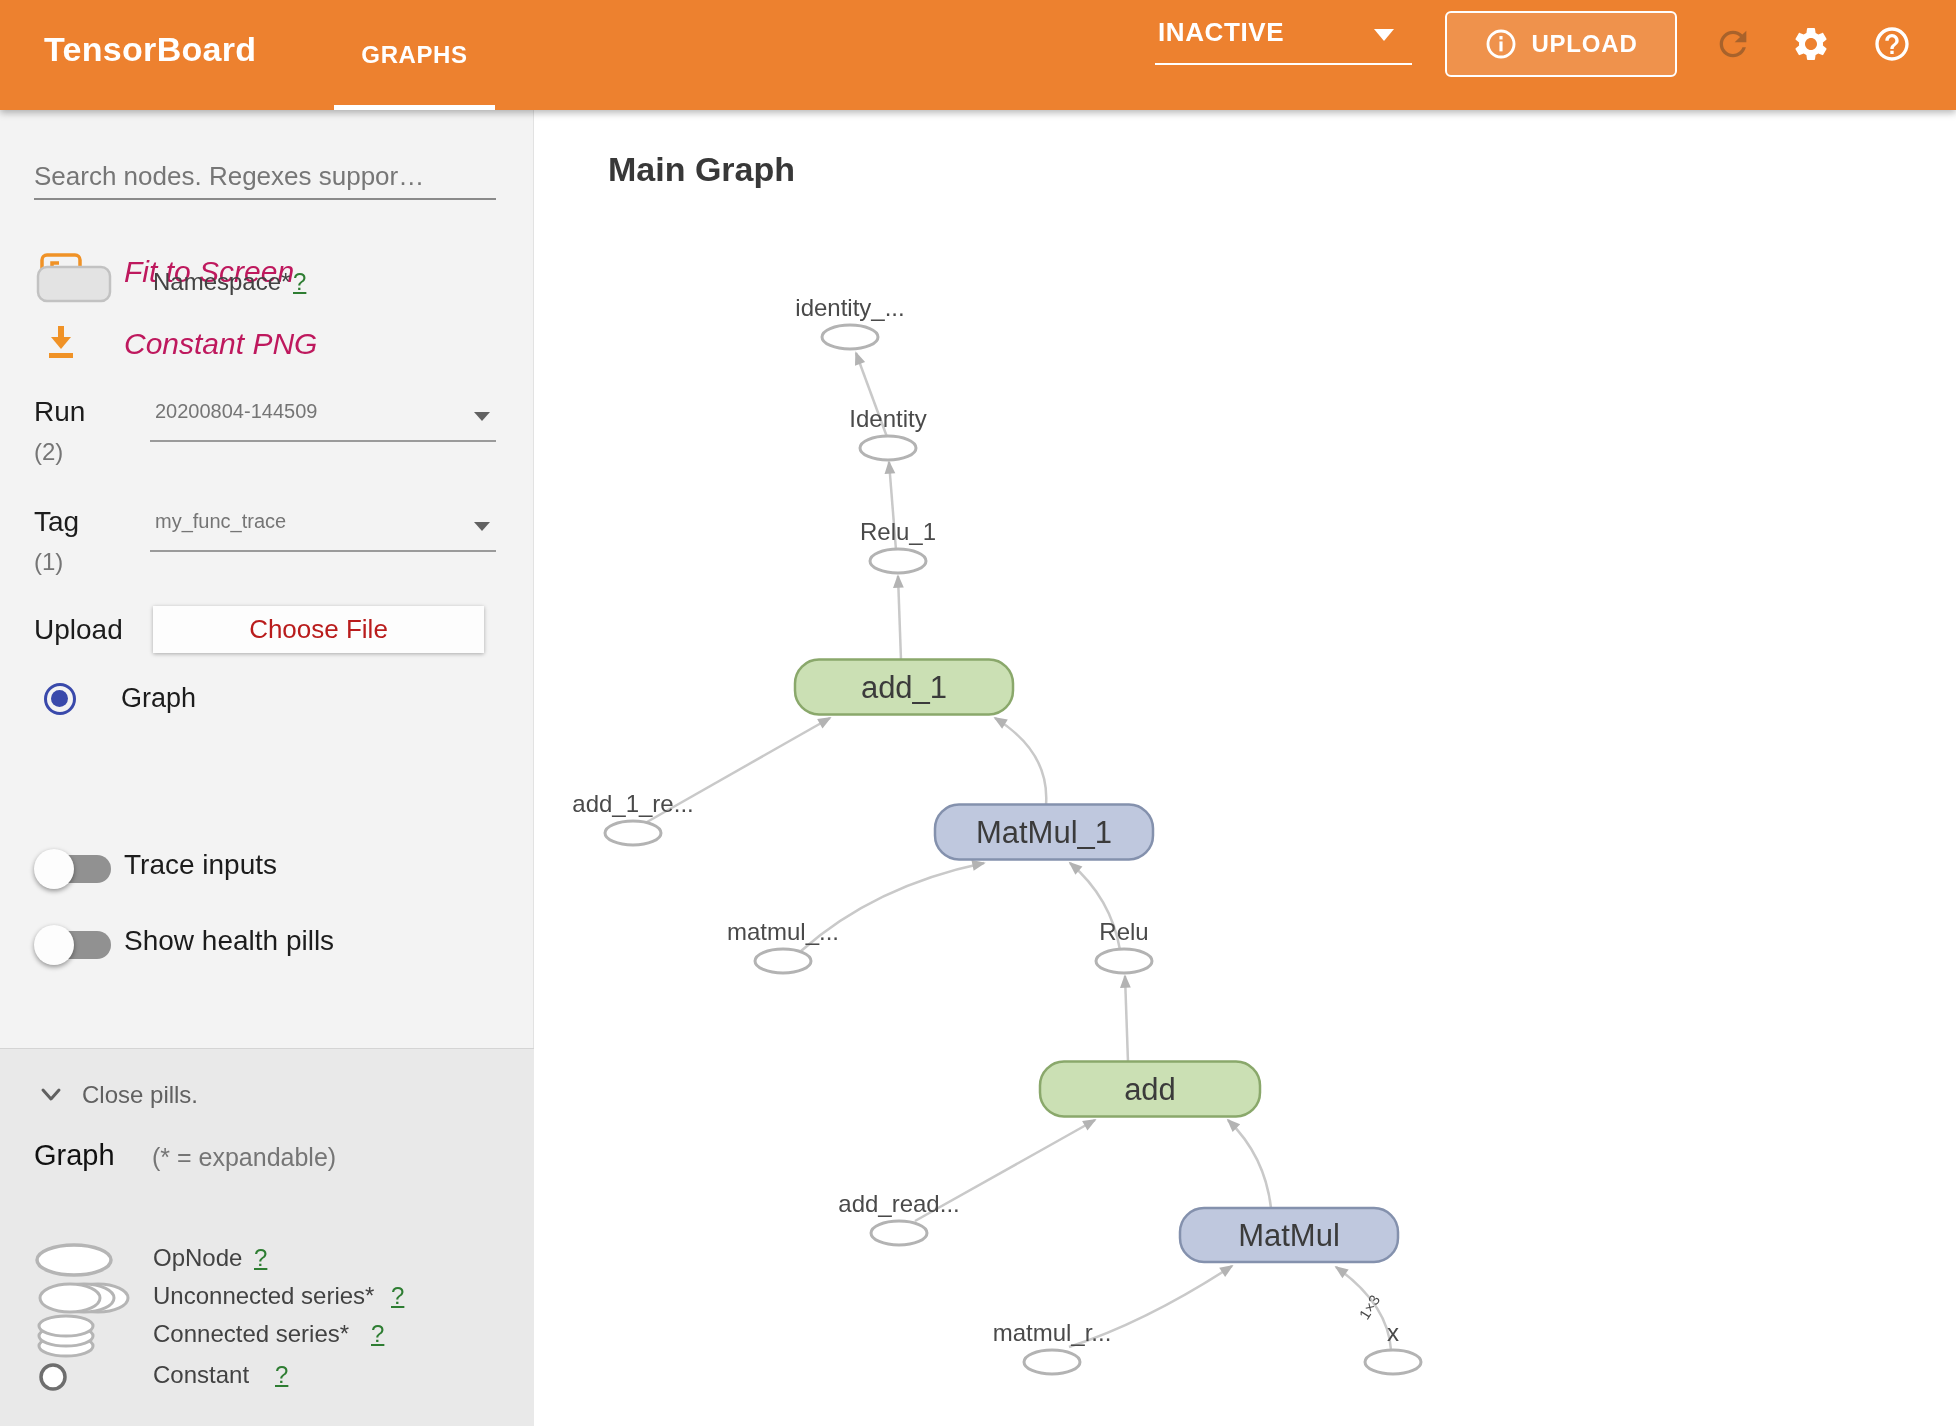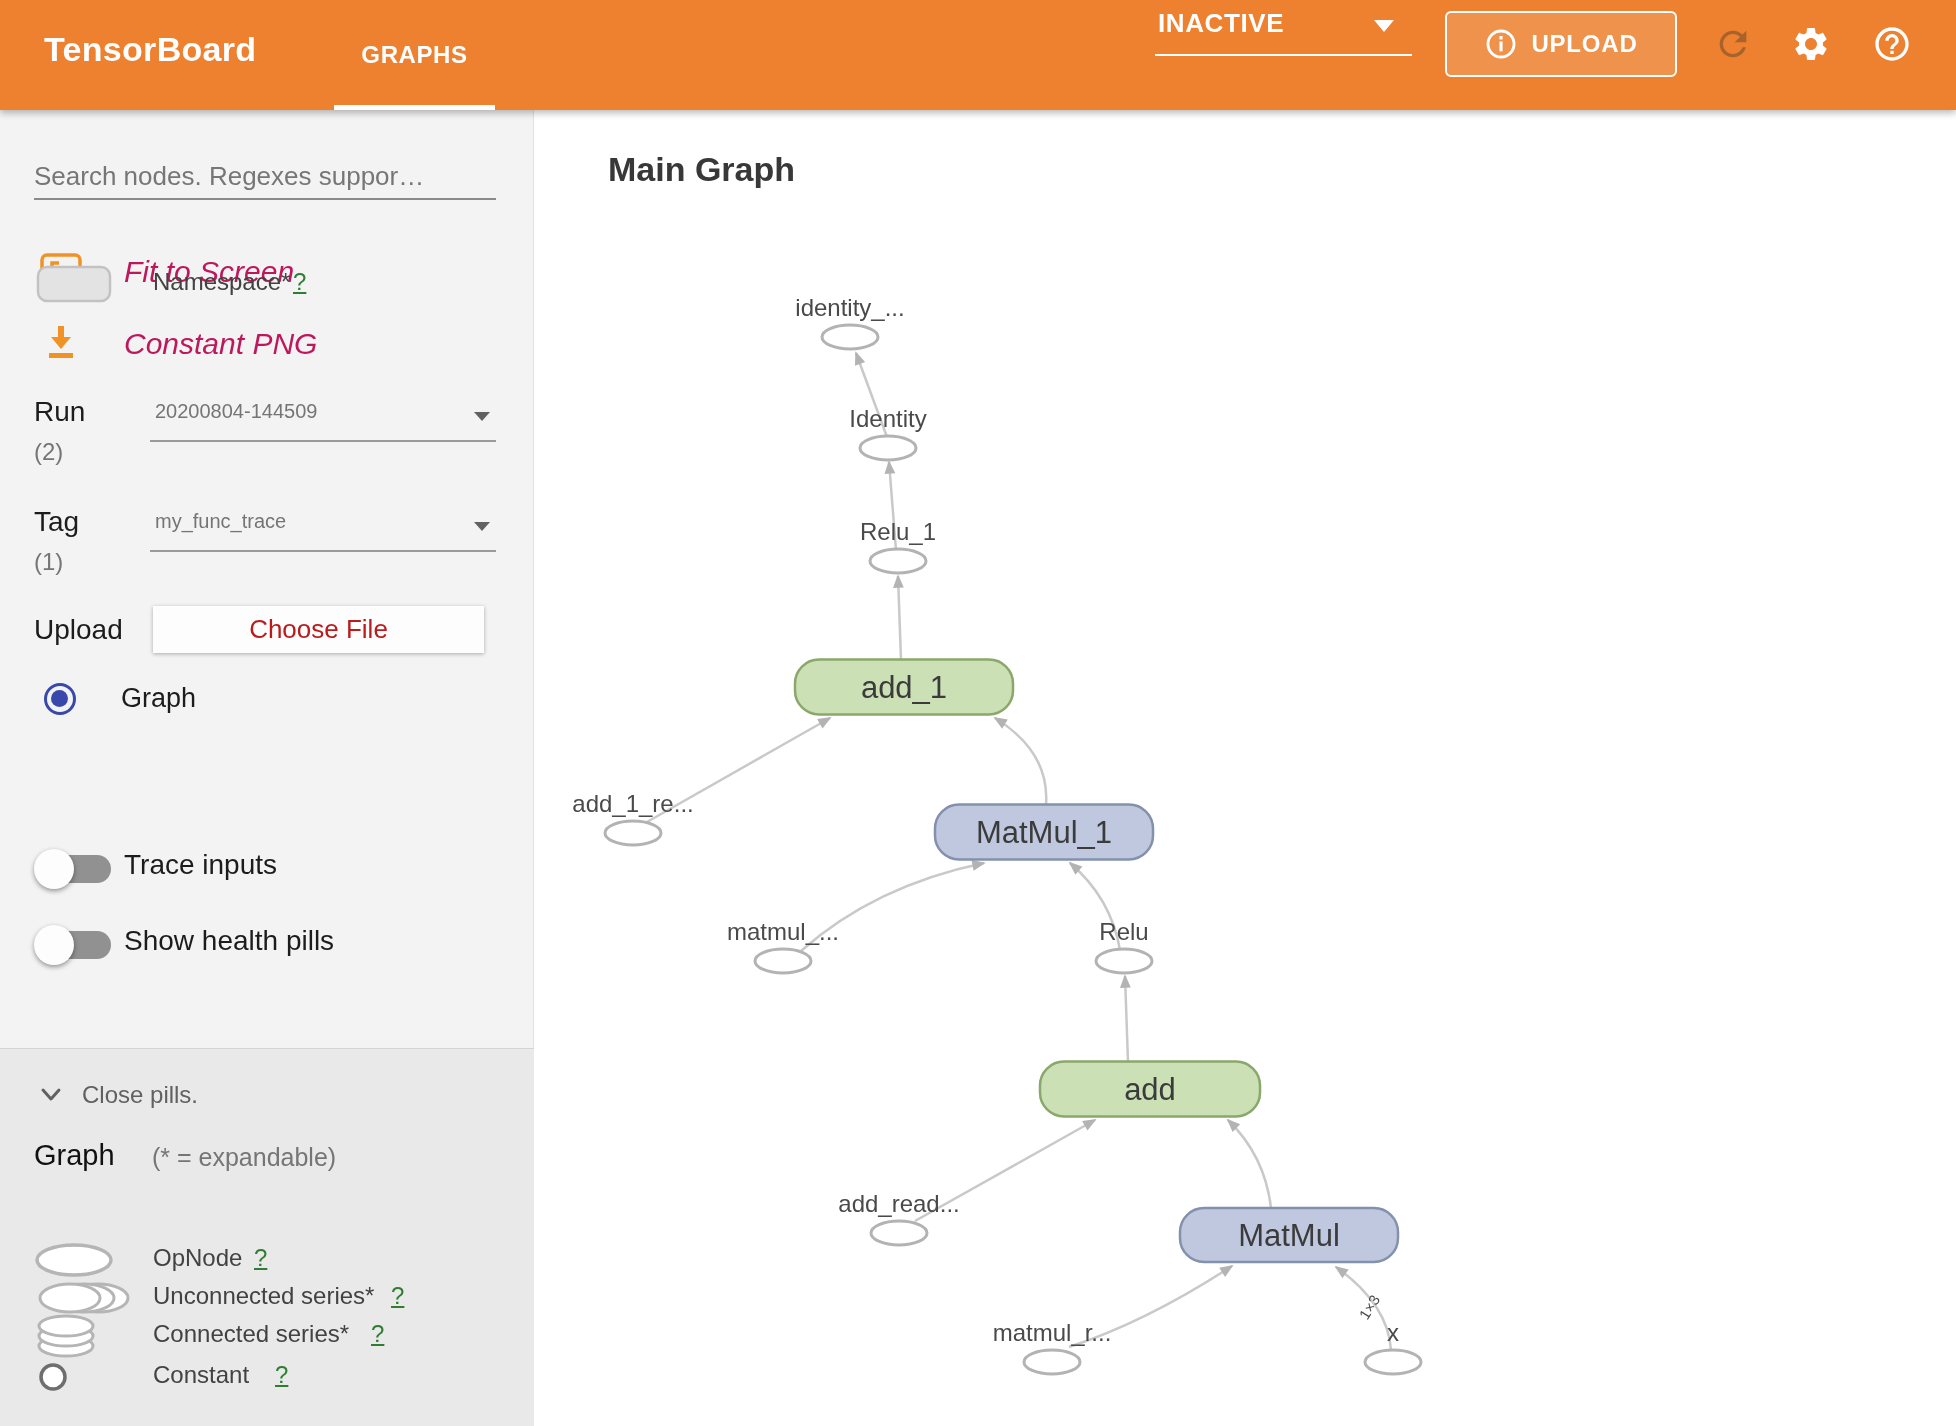--- a/index.html
+++ b/index.html
@@ -5,21 +5,21 @@
   html,body{margin:0;padding:0;background:#fff;font-family:"Liberation Sans","DejaVu Sans",sans-serif;}
   #app{position:relative;width:1956px;height:1426px;overflow:hidden;background:#fff;padding-left:24px;}
 
   
   #header{position:absolute;left:0;top:0;width:1956px;height:110px;background:#ed812f;z-index:20;
           box-shadow:0 3px 7px rgba(0,0,0,.28);}
   #logo{position:absolute;left:44px;top:30px;font-size:34px;font-weight:600;color:#fff;letter-spacing:.3px;}
   #tab-graphs{position:absolute;left:334px;top:0;width:161px;height:110px;display:flex;align-items:center;justify-content:center;
           color:#fff;font-size:24px;font-weight:600;letter-spacing:.6px;cursor:pointer;}
   #tab-underline{position:absolute;left:334px;bottom:0;width:161px;height:5px;background:#fff;}
-  #status-select{position:absolute;left:1155px;top:4px;width:257px;height:52px;cursor:pointer;}
+  #status-select{position:absolute;left:1155px;top:13px;width:257px;height:52px;cursor:pointer;}
   #status-select .val{position:absolute;left:3px;top:4px;font-size:26px;font-weight:600;color:#fff;letter-spacing:.6px;}
   #status-select .underline{position:absolute;left:0;top:50px;width:257px;height:2px;background:#fff;}
   #status-select .caret{position:absolute;right:18px;top:16px;width:0;height:0;
           border-left:10px solid transparent;border-right:10px solid transparent;border-top:12px solid #fff;}
   #upload-btn{position:absolute;left:1445px;top:11px;width:232px;height:66px;border:2px solid #fff;border-radius:6px;
           background:rgba(255,255,255,.14);display:flex;align-items:center;justify-content:center;gap:13px;cursor:pointer;box-sizing:border-box;}
   #upload-btn .lbl{color:#fff;font-size:24px;font-weight:600;letter-spacing:.8px;}
   .hicon{position:absolute;top:24px;width:40px;height:40px;cursor:pointer;}
   #refresh-icon{left:1713px;}
   #gear-icon{left:1791px;}

